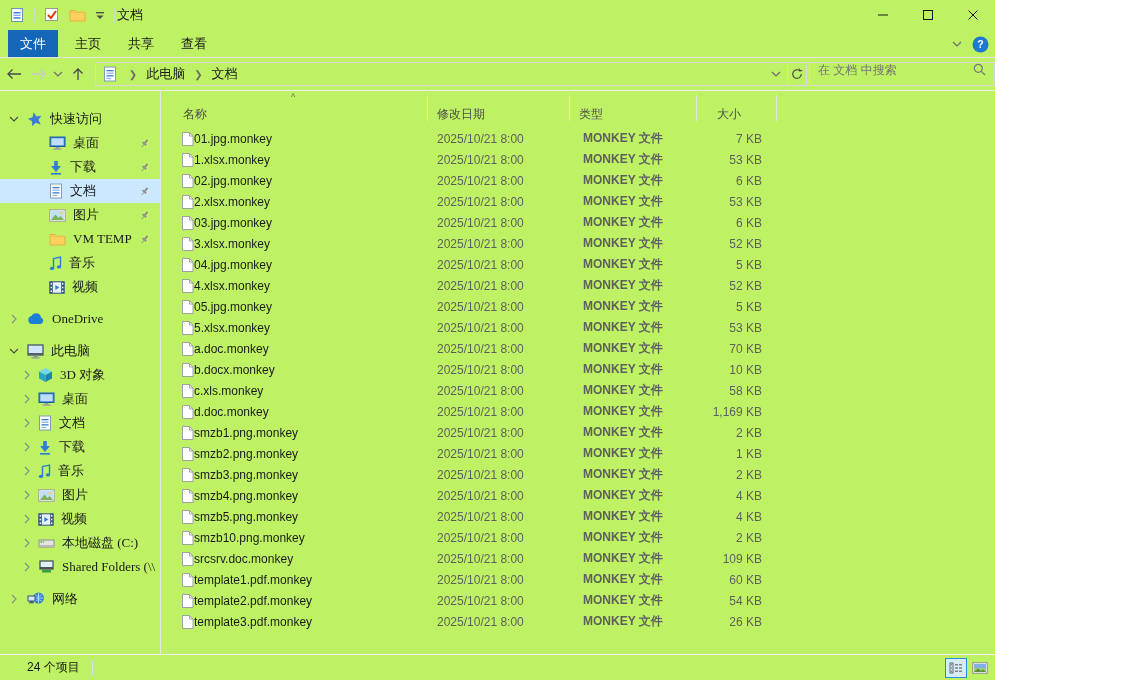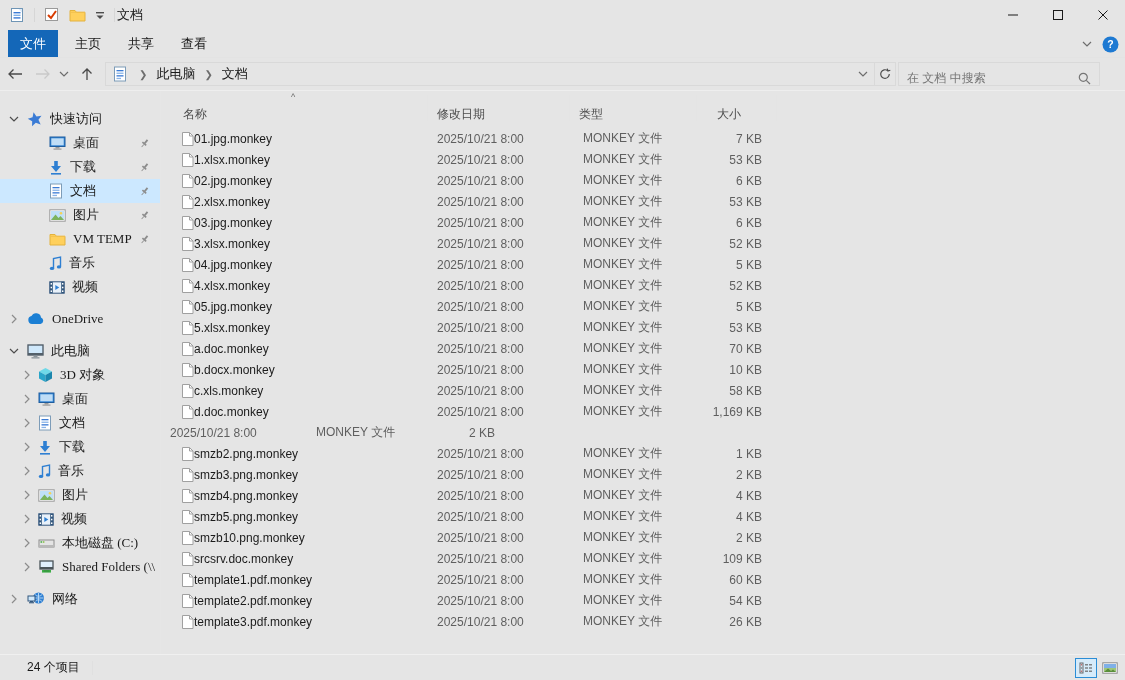--- a/index.html
+++ b/index.html
@@ -1,18 +1,18 @@
 <!DOCTYPE html>
 <html><head>
 <meta charset="utf-8">
 <style>
   * { box-sizing: border-box; margin: 0; padding: 0; }
   html,body { width:1125px; height:680px; overflow:hidden; background:#fff;
     font-family:"Liberation Sans","DejaVu Sans",sans-serif; color:#1a1a1a; }
-  .window { width:1125px; height:680px; display:flex; flex-direction:column; background:#e5e5e5; }
+  .window { width:995px; height:680px; display:flex; flex-direction:column; background:#bef264; }
 
   
   .titlebar { height:30px; display:flex; align-items:center; flex:none; }
   .qat { display:flex; align-items:center; gap:9px; padding-left:9px; }
   .vsep { width:1px; height:14px; background:#d6d6d6; }
   .title-text { font-size:13px; margin-left:2px; }
   .tb-spacer { flex:1; }
   .winbtn { width:45px; height:30px; display:flex; align-items:center; justify-content:center; }
   .icn { display:inline-flex; align-items:center; justify-content:center; }
   .icn svg { display:block; }
@@ -27,21 +27,21 @@
   .toolbar { height:33px; flex:none; display:flex; align-items:center; border-bottom:1px solid #eee; }
   .navbtn { height:28px; display:flex; align-items:center; justify-content:center; }
   .nav-back { width:30px; } .nav-fwd { width:26px; } .nav-hist { width:16px; } .nav-up { width:30px; }
   .addressbox { width:770px; height:24px; border:1px solid #d9d9d9; display:flex; align-items:center; margin-left:3px; }
   .crumb-icon { padding:0 5px 0 7px; }
   .crumb-sep { color:#6d6d6d; font-size:10px; padding:0 7px; }
   .crumb { font-size:13px; padding:0 2px; }
   .addr-spacer { flex:1; }
   .addr-dd { width:22px; height:22px; display:flex; align-items:center; justify-content:center; }
   .refreshbtn { width:21px; height:24px; border:1px solid #d9d9d9; border-left:none; display:flex; align-items:center; justify-content:center; }
-  .searchbox { width:202px; height:24px; border:1px solid #d9d9d9; margin-left:2px; display:flex; align-items:flex-end; }
+  .searchbox { width:202px; height:24px; border:1px solid #d9d9d9; margin-left:2px; display:flex; align-items:flex-start; }
   .searchbox input { flex:1; border:none; outline:none; font-size:12px; color:#777; padding-left:8px;
     font-family:"Liberation Sans","DejaVu Sans",sans-serif; background:transparent; }
   .search-ic { padding-right:8px; }
 
   
   .main { flex:1; display:flex; overflow:hidden; }
   .sidebar { width:161px; flex:none; border-right:1px solid #e6e6e6; padding-top:16px; overflow:hidden; }
   .side-item { height:24px; display:flex; align-items:center; font-size:13px; white-space:nowrap; }
   .side-item.gap { margin-top:8px; }
   .side-item.selected { background:#cce8ff; }
@@ -62,21 +62,21 @@
   .hcol .hlabel { padding-left:9px;margin-top:12px; }
   .hcol.c-name .hlabel { padding-left:22px; }
   .hcol.c-size .hlabel { padding-left:20px; }
   .sortmark { position:absolute; top:-3px; left:130px; color:#6a6a6a; font-size:9px; }
   .rows { margin-top:7px; }
   .frow { height:21px; display:flex; align-items:center; font-size:12px; }
   .fcell { flex:none; display:flex; align-items:center; height:21px; overflow:hidden; white-space:nowrap; }
   .cell-name { color:#1b1b1b; padding-left:20px; }
   .cell-name .fname { }
   .cell-date,.cell-type { color:#5f5f5f; padding-left:9px; }
-  .cell-type { padding-left:13px; }
+  .cell-type { padding-left:13px;font-weight:bold; }
   .cell-size { color:#5f5f5f; justify-content:flex-end; padding-right:15px; }
 
   
   .statusbar { height:26px; flex:none; display:flex; align-items:center; border-top:1px solid #f0f0f0; }
   .status-count { font-size:12px; color:#1a1a1a; margin-left:27px; }
   .status-sep { width:1px; height:14px; background:#e0e0e0; margin-left:12px; }
   .status-spacer { flex:1; }
   .viewbtn { width:22px; height:20px; display:flex; align-items:center; justify-content:center; border:1px solid transparent; margin-right:2px; }
   .viewbtn.active { border-color:#2b8dd6; background:#d6ebfa; }
   .viewbtn:last-child { margin-right:4px; }
@@ -786,20 +786,29 @@
                   <path d="M8.5 1.5 v3.5 h3.5" fill="none" stroke="#a0a0a0"></path>
                 </svg>
               </span>
               <span class="fname">d.doc.monkey</span>
             </div>
             <div class="fcell cell-date" style="width:142px">2025/10/21 8:00</div>
             <div class="fcell cell-type" style="width:127px">MONKEY 文件</div>
             <div class="fcell cell-size" style="width:80px">1,169 KB</div>
           </div>
           <div class="frow">
+            <div class="fcell cell-name" style="width:267px">
+              <span class="icn ">
+                <svg width="13" height="16" viewBox="0 0 13 16">
+                  <path d="M1.5 1.5 h7 l3.5 3.5 v9.5 h-10.5 Z" fill="#fff" stroke="#a0a0a0"></path>
+                  <path d="M8.5 1.5 v3.5 h3.5" fill="none" stroke="#a0a0a0"></path>
+                </svg>
+              </span>
+              <span class="fname">smzb1.png.monkey</span>
+            </div>
             <div class="fcell cell-date" style="width:142px">2025/10/21 8:00</div>
             <div class="fcell cell-type" style="width:127px">MONKEY 文件</div>
             <div class="fcell cell-size" style="width:80px">2 KB</div>
           </div>
           <div class="frow">
             <div class="fcell cell-name" style="width:267px">
               <span class="icn ">
                 <svg width="13" height="16" viewBox="0 0 13 16">
                   <path d="M1.5 1.5 h7 l3.5 3.5 v9.5 h-10.5 Z" fill="#fff" stroke="#a0a0a0"></path>
                   <path d="M8.5 1.5 v3.5 h3.5" fill="none" stroke="#a0a0a0"></path>

